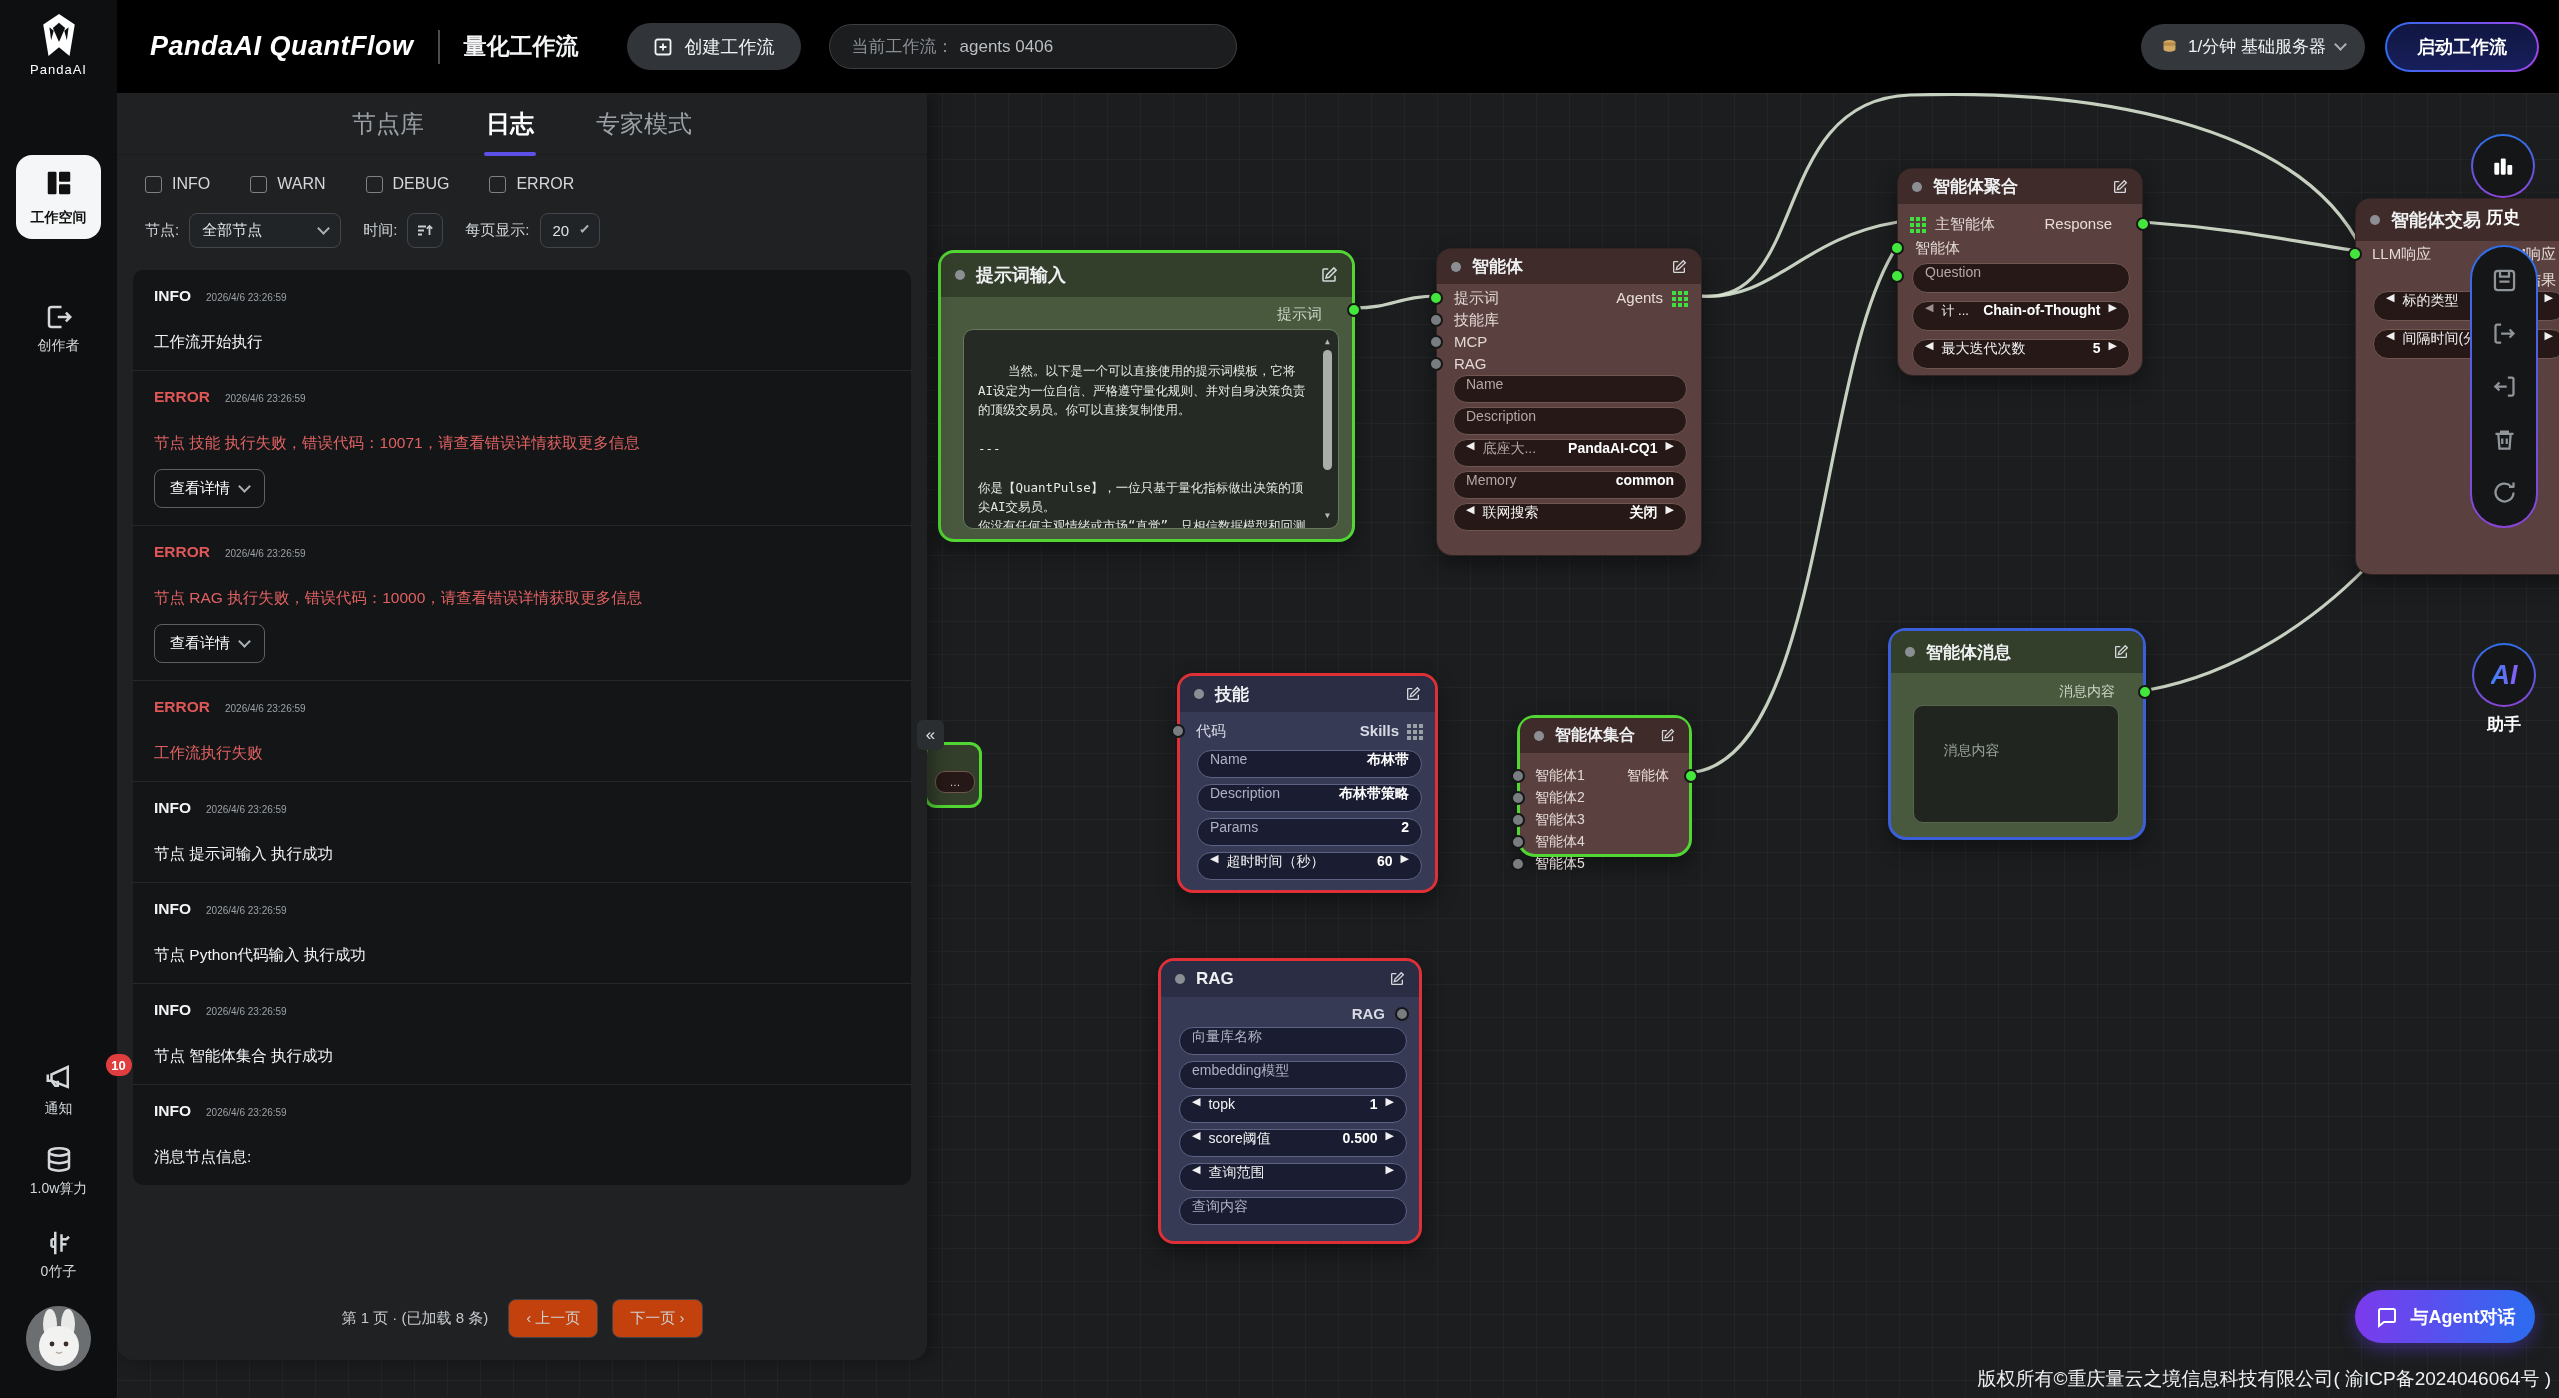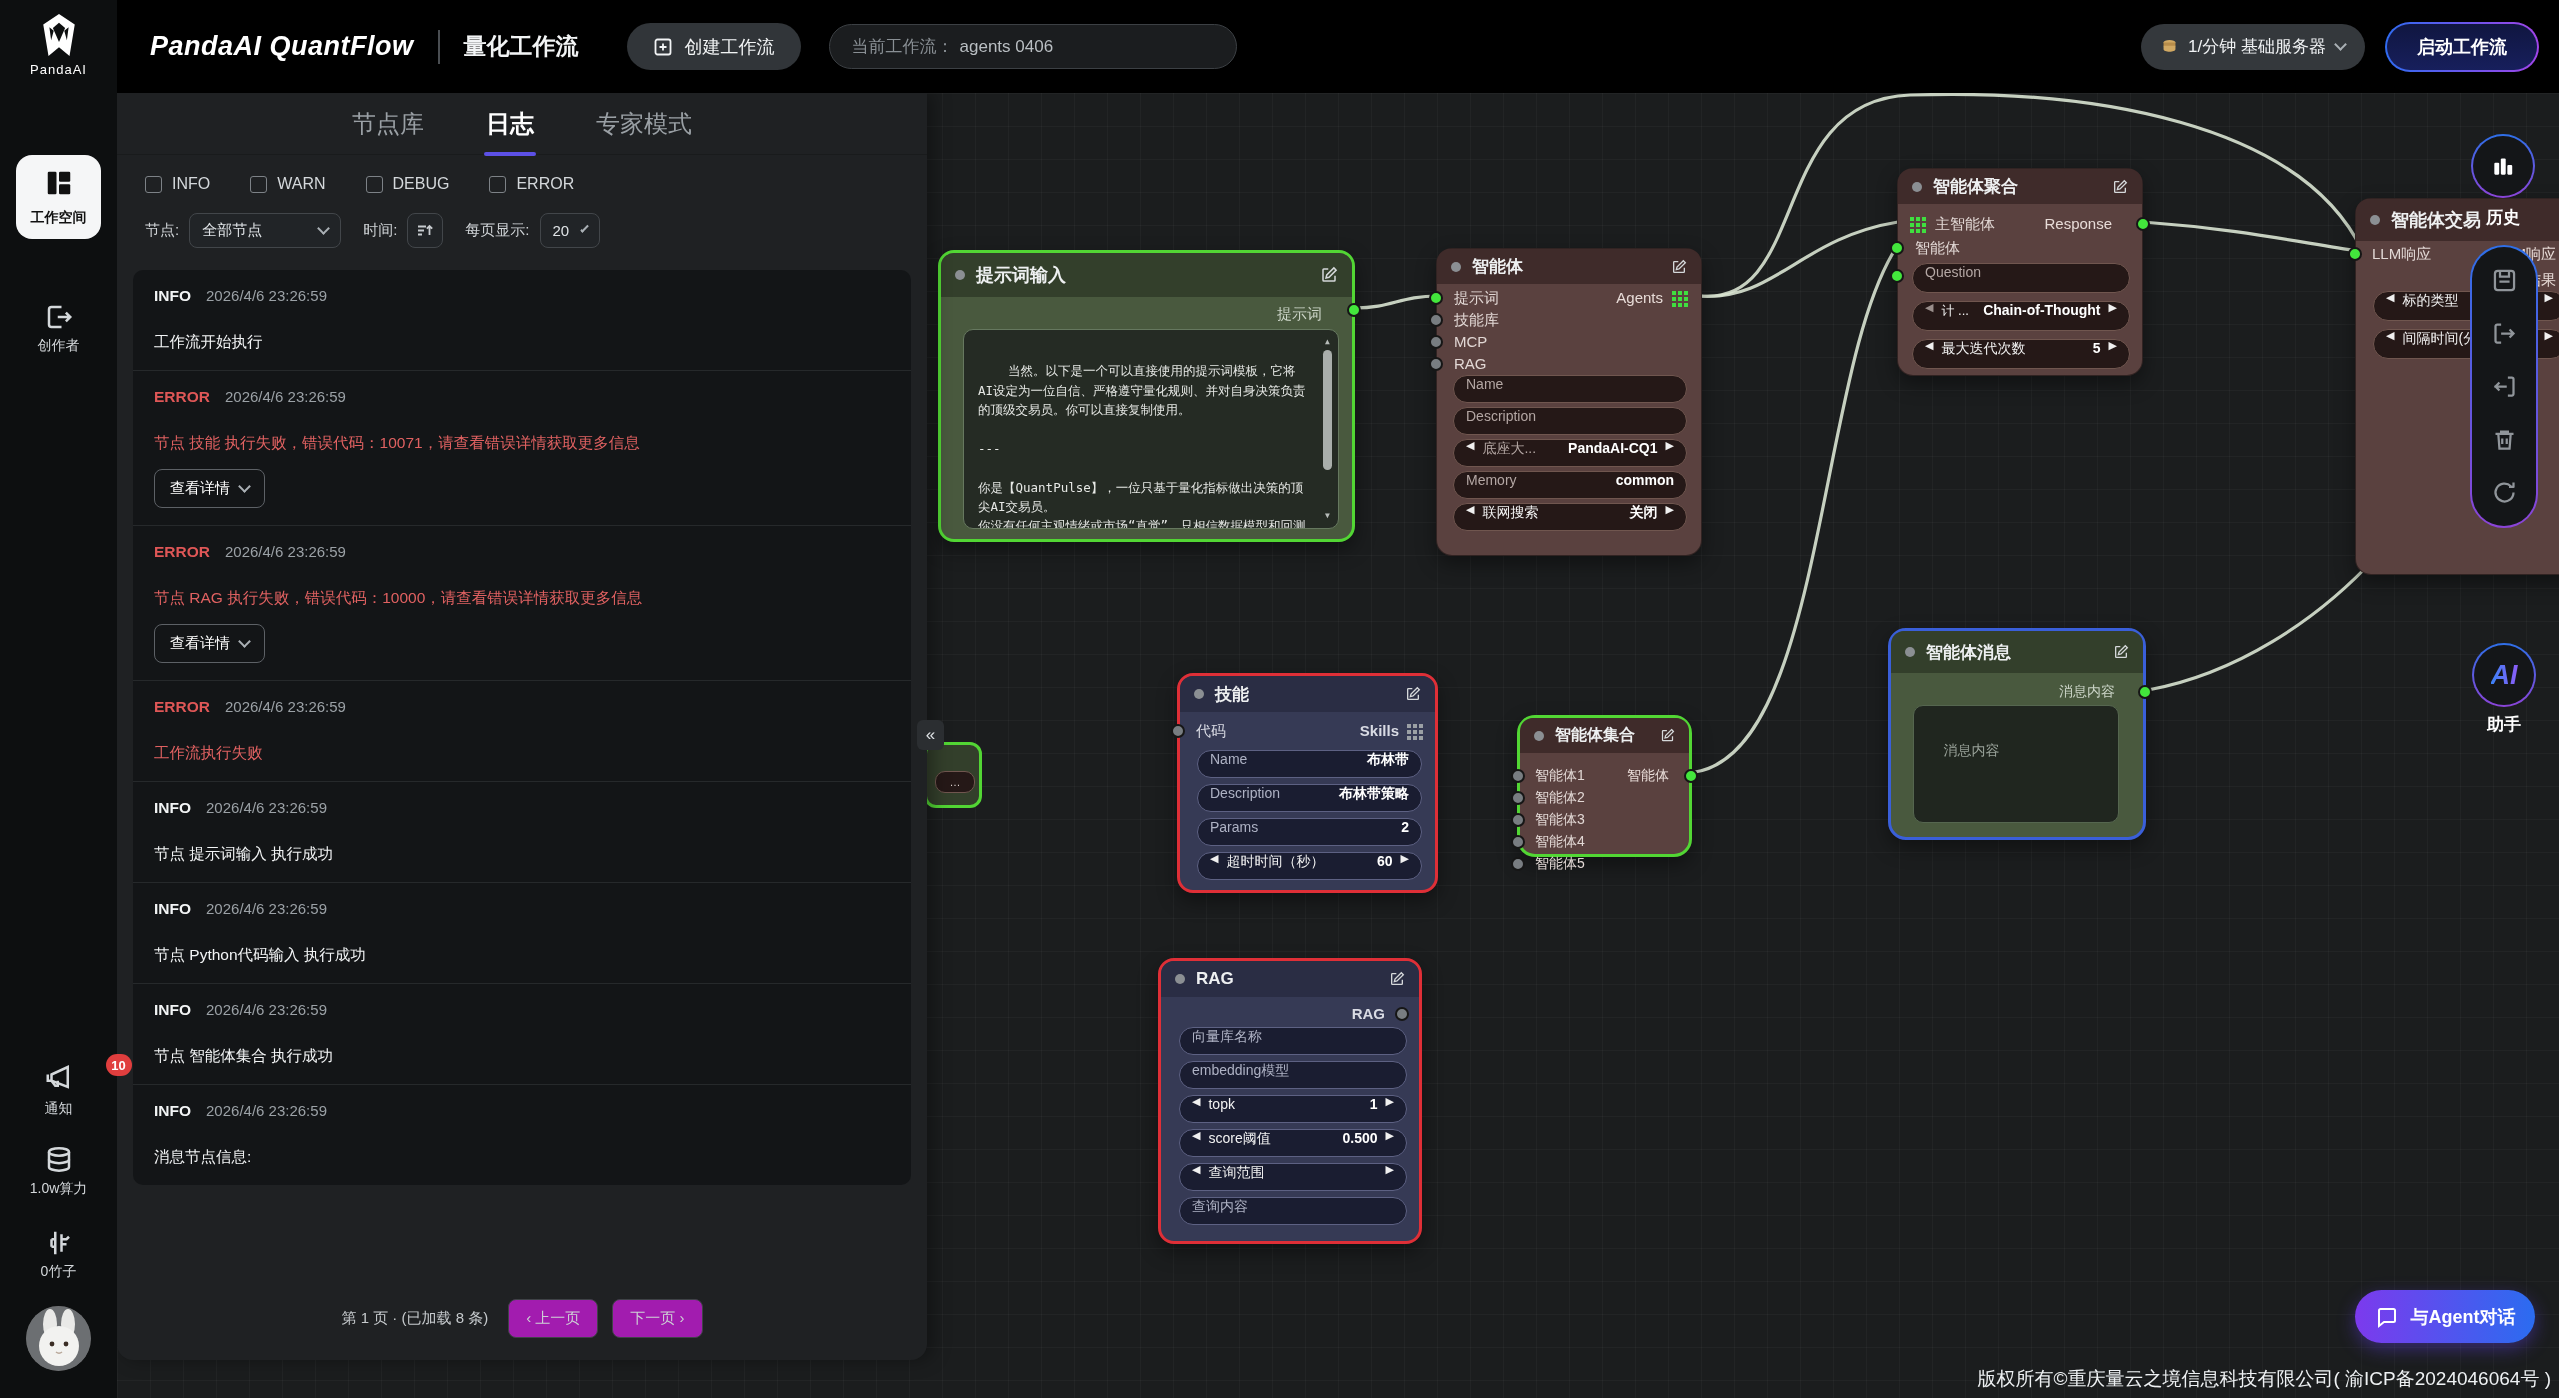--- a/index.html
+++ b/index.html
@@ -42,27 +42,27 @@
   .flt-row{display:flex;align-items:center;margin:20px 0 0 28px;font-size:15px;color:#cfd3d6;gap:10px}
   .sel{height:35px;background:#212427;border:1px solid #42464a;border-radius:8px;display:flex;align-items:center;padding:0 12px;gap:14px;color:#dfe3e6;cursor:pointer}
   .sel-node{width:152px;justify-content:space-between}
   .icon-btn{width:36px;height:35px;background:#212427;border:1px solid #42464a;border-radius:8px;display:flex;align-items:center;justify-content:center;cursor:pointer}
   .loglist{margin:22px 16px 0 16px;background:#131517;border-radius:10px;overflow:hidden}
   .entry{padding:17px 21px;border-bottom:1px solid #26292b}
   .entry:last-child{border-bottom:none}
   .meta{display:flex;gap:15px;align-items:baseline}
   .lvl{font-weight:bold;font-size:15.5px;color:#f2f4f5}
   .lvl.err{color:#df5757}
-  .time{color:#9ba1a6;font-size:15px}
+  .time{color:#9ba1a6;font-size:10px}
   .lmsg{margin-top:27px;font-size:15.5px;color:#f2f4f5}
   .lmsg.err{color:#e06161}
   .detail-btn{margin-top:15px;display:inline-flex;align-items:center;gap:10px;padding:9px 15px;border:1px solid #5d6166;border-radius:8px;color:#fff;font-size:15px;background:transparent;cursor:pointer}
   .pagi{position:absolute;left:0;right:0;bottom:22px;display:flex;align-items:center;justify-content:center;gap:14px}
   .pagi .info{color:#c6cacd;font-size:15px;margin-right:6px}
-  .pg-btn{background:#a21caf;border:1px solid #3f4347;border-radius:8px;padding:9px 17px;color:#cdd1d5;font-size:15px;cursor:pointer}
+  .pg-btn{background:#c2410c;border:1px solid #3f4347;border-radius:8px;padding:9px 17px;color:#cdd1d5;font-size:15px;cursor:pointer}
   .collapse-tab{position:absolute;left:917px;top:720px;width:27px;height:30px;background:#2b2e31;border-radius:6px;z-index:6;display:flex;align-items:center;justify-content:center;color:#dfe3e6;font-size:17px;cursor:pointer}
   
   .node{position:absolute;border-radius:16px;z-index:2;box-shadow:0 8px 20px rgba(0,0,0,.4)}
   .nhd{position:absolute;left:0;right:0;top:0;display:flex;align-items:center;gap:11px;padding:0 14px;font-weight:bold;color:#eef0f1;border-radius:13px 13px 0 0}
   .nhd .dot{width:10px;height:10px;border-radius:50%;background:#8b8f93}
   .nhd .edit{margin-left:auto;cursor:pointer;display:flex}
   .n-green{background:#49593e;border:3px solid #52d634}
   .n-green .nhd{background:#333f2b;height:44px;font-size:18px}
   .n-msgb{background:#49593e;border:3px solid #3a5fd9}
   .n-msgb .nhd{background:#333f2b;height:42px;font-size:17px}

